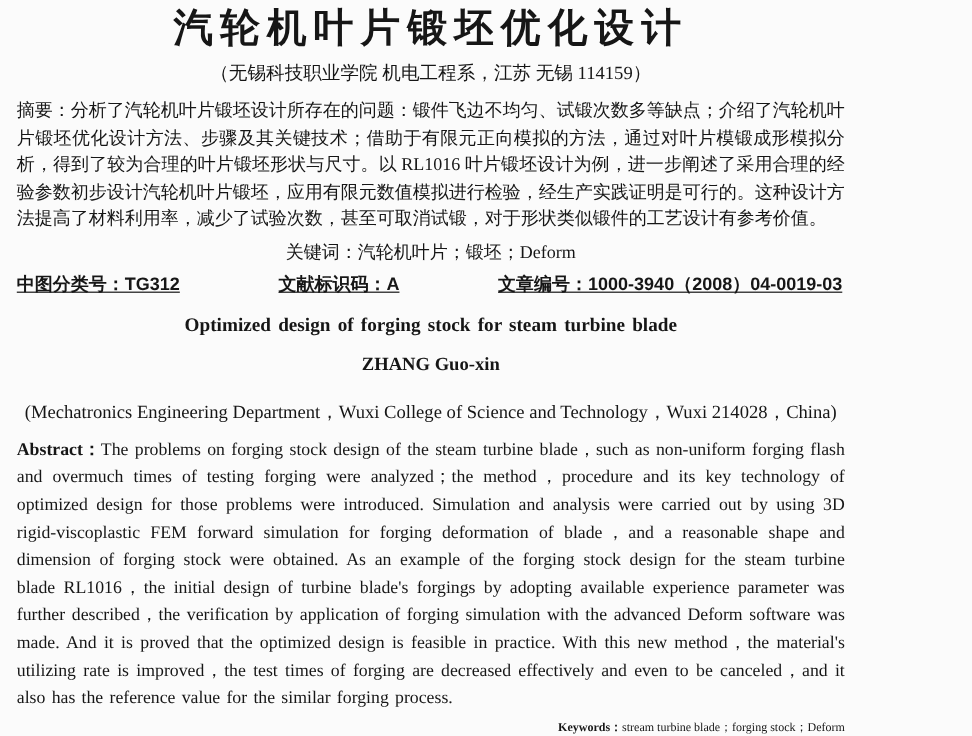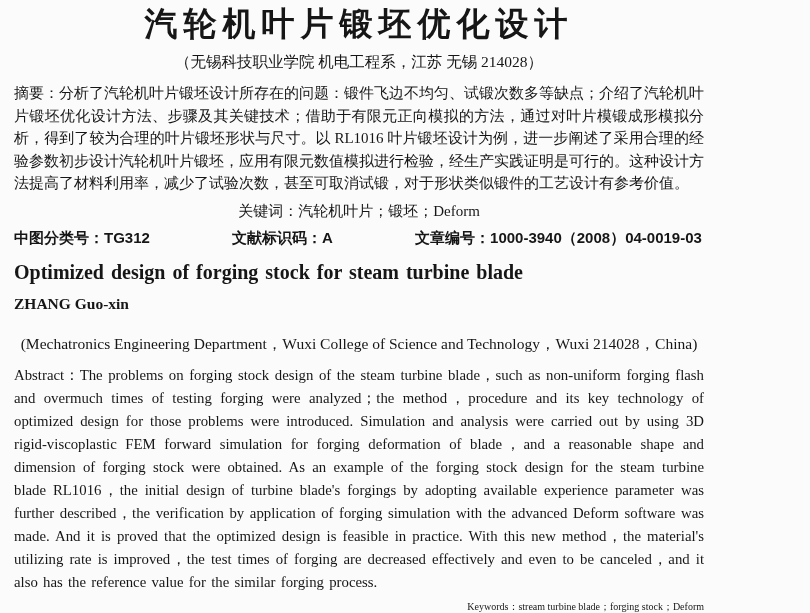--- a/index.html
+++ b/index.html
@@ -58,67 +58,67 @@
     text-align: center;
   }
   .meta-line {
     margin-top: 5px;
     font-size: 15px;
     line-height: 22px;
     font-family: "Liberation Sans", sans-serif;
     font-weight: bold;
     white-space: nowrap;
   }
-  .meta-seg { margin-right: 78px; }
+  .meta-seg { margin-right: 78px; text-decoration: underline; }
   .meta-seg:last-child { margin-right: 4px; }
   .title-en {
-    text-align: left;
+    text-align: center;
     font-weight: bold;
-    font-size: 20px;
+    font-size: 16px;
     line-height: 20px;
     margin-top: 13px;
     word-spacing: 2px;
   }
   .author-en {
-    text-align: left;
+    text-align: center;
     font-weight: bold;
     font-size: 15.5px;
     line-height: 17px;
     margin-top: 13px;
   }
   .affil-en {
     text-align: center;
     font-size: 15.5px;
     line-height: 19px;
     margin-top: 22px;
   }
   .para-en {
     margin-top: 11px;
     font-size: 14.8px;
     line-height: 23px;
     text-align: justify;
     word-spacing: 1.5px;
   }
-  .label-en { font-weight: normal; }
+  .label-en { font-weight: bold; }
   .keywords-en {
     margin-top: 1px;
     font-size: 10px;
     line-height: 23px;
     text-align: right;
   }
 </style>
 </head>
 <body>
 
 <div class="page">
 
   <h1 class="title-cn">汽轮机叶片锻坯优化设计</h1>
 
 
-  <div class="affil-cn">（无锡科技职业学院 机电工程系，江苏 无锡 214028）</div>
+  <div class="affil-cn">（无锡科技职业学院 机电工程系，江苏 无锡 114159）</div>
 
   <div class="para-cn">
     <span class="label-cn">摘要：</span><span>分析了汽轮机叶片锻坯设计所存在的问题：锻件飞边不均匀、试锻次数多等缺点；介绍了汽轮机叶片锻坯优化设计方法、步骤及其关键技术；借助于有限元正向模拟的方法，通过对叶片模锻成形模拟分析，得到了较为合理的叶片锻坯形状与尺寸。以 RL1016 叶片锻坯设计为例，进一步阐述了采用合理的经验参数初步设计汽轮机叶片锻坯，应用有限元数值模拟进行检验，经生产实践证明是可行的。这种设计方法提高了材料利用率，减少了试验次数，甚至可取消试锻，对于形状类似锻件的工艺设计有参考价值。</span>
   </div>
 
   <div class="keywords-cn">
     <span class="label-cn">关键词：</span><span>汽轮机叶片；锻坯；Deform</span>
   </div>
 
   <div class="meta-line">

